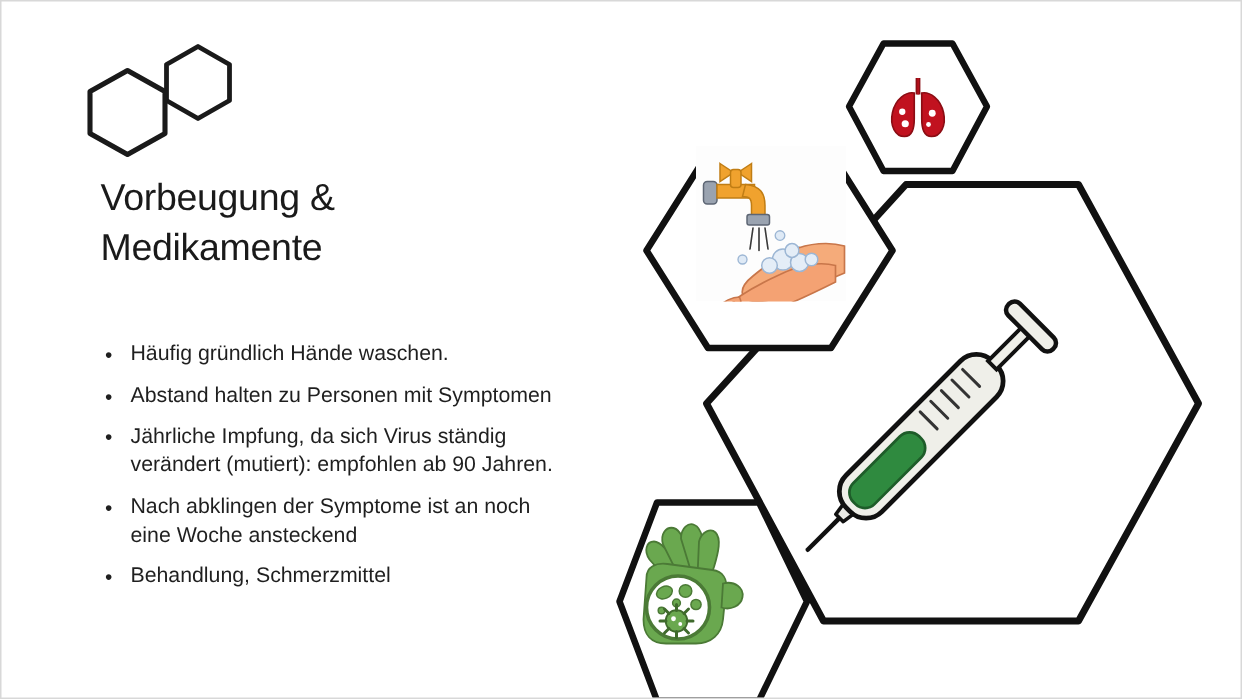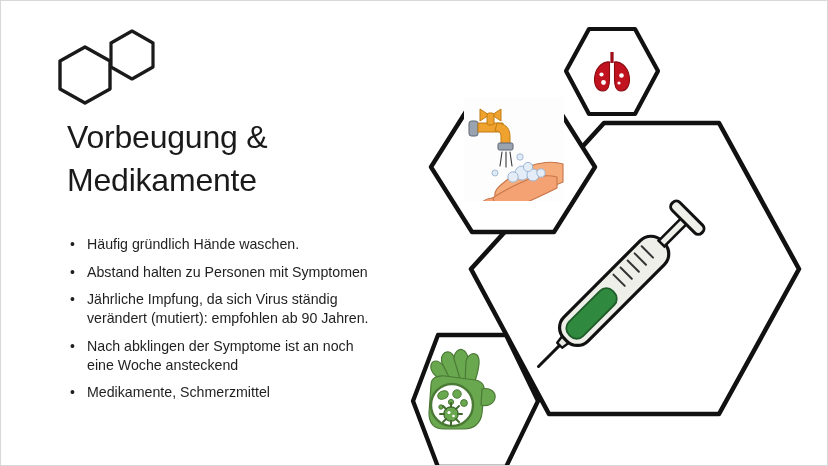--- a/index.html
+++ b/index.html
@@ -29,21 +29,21 @@
     width: 112px;
     height: 82px;
   }
 
   
   #title {
     position: absolute;
     left: 66px;
     top: 115px;
     width: 330px;
-    font-size: 32px;
+    font-size: 25px;
     line-height: 1.33;
     font-weight: 400;
     color: #1a1a1a;
     letter-spacing: -0.2px;
   }
   #title .line { display: block; white-space: nowrap; }
 
   #bullets {
     position: absolute;
     left: 64px;
@@ -58,21 +58,21 @@
     padding-left: 22px;
     margin-bottom: 9px;
   }
   .bullet .dot {
     position: absolute;
     left: 5px;
     top: 0;
     font-size: 14px;
     line-height: 1.32;
   }
-  .bullet .txt { display: block; margin-top: 8px; }
+  .bullet .txt { display: block; }
 
   
   #hexstage {
     position: absolute;
     left: 0;
     top: 0;
     width: 828px;
     height: 466px;
     pointer-events: none;
   }
@@ -109,21 +109,21 @@
     <div class="bullet">
       <span class="dot">•</span>
       <span class="txt">Jährliche Impfung, da sich Virus ständig verändert (mutiert): empfohlen ab 90 Jahren.</span>
     </div>
     <div class="bullet">
       <span class="dot">•</span>
       <span class="txt">Nach abklingen der Symptome ist an noch eine Woche ansteckend</span>
     </div>
     <div class="bullet">
       <span class="dot">•</span>
-      <span class="txt">Medikamente, Schmerzmittel</span>
+      <span class="txt">Behandlung, Schmerzmittel</span>
     </div>
   </div>
 
   <div id="hexstage">
     <svg width="828" height="466" viewBox="0 0 828 466">
 
       <defs>
 
         <clipPath id="clip-hand">
           <rect x="463" y="96" width="100" height="104"></rect>

